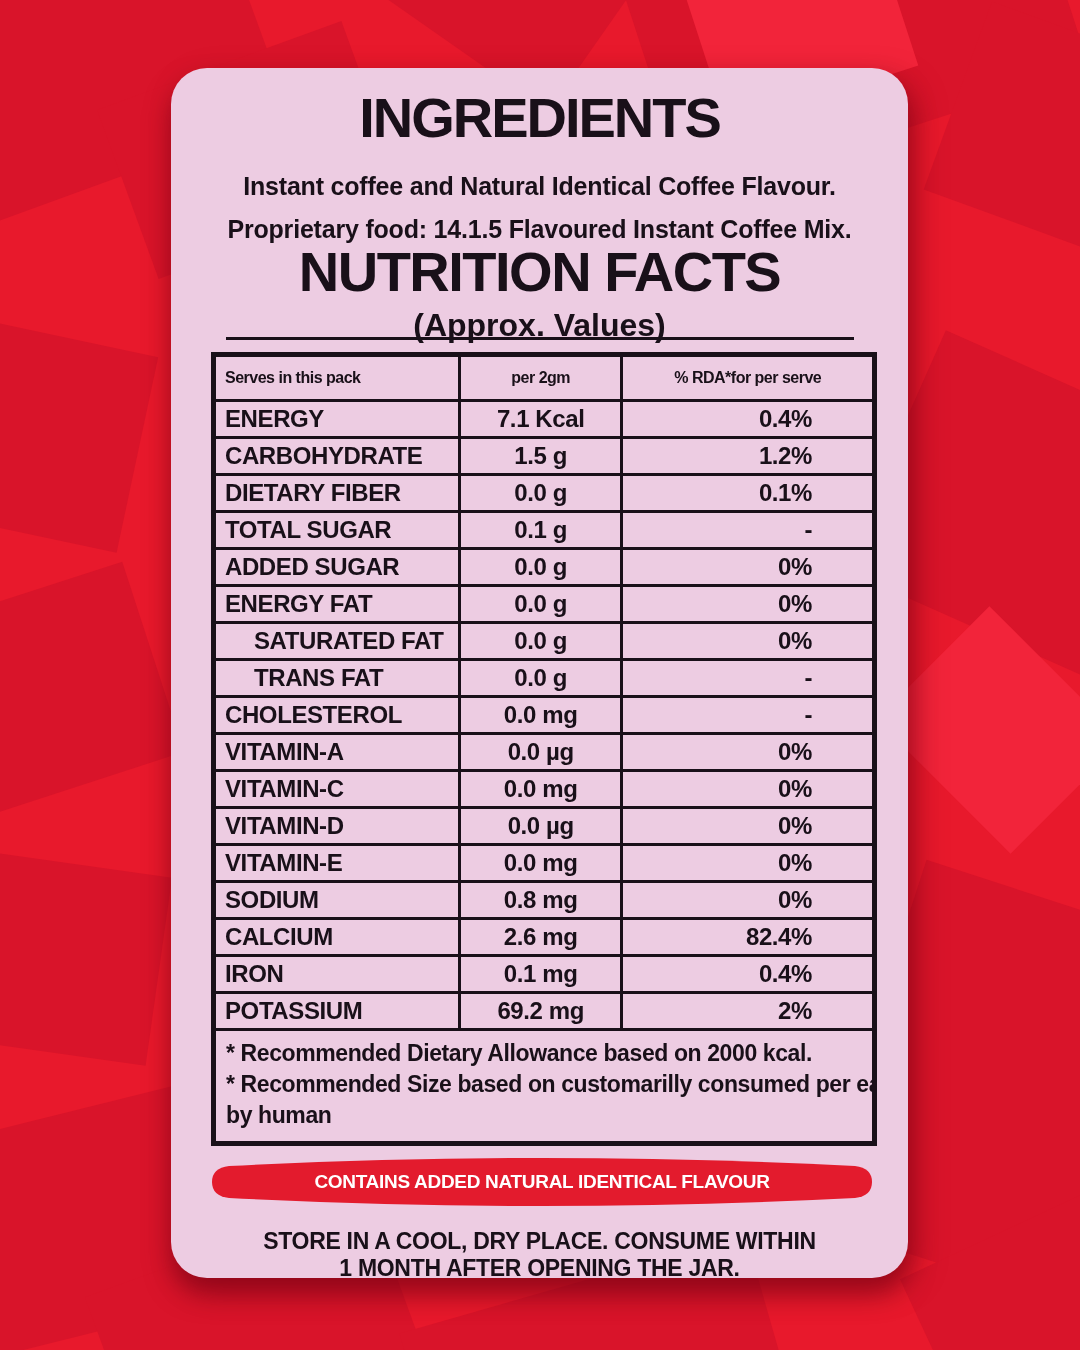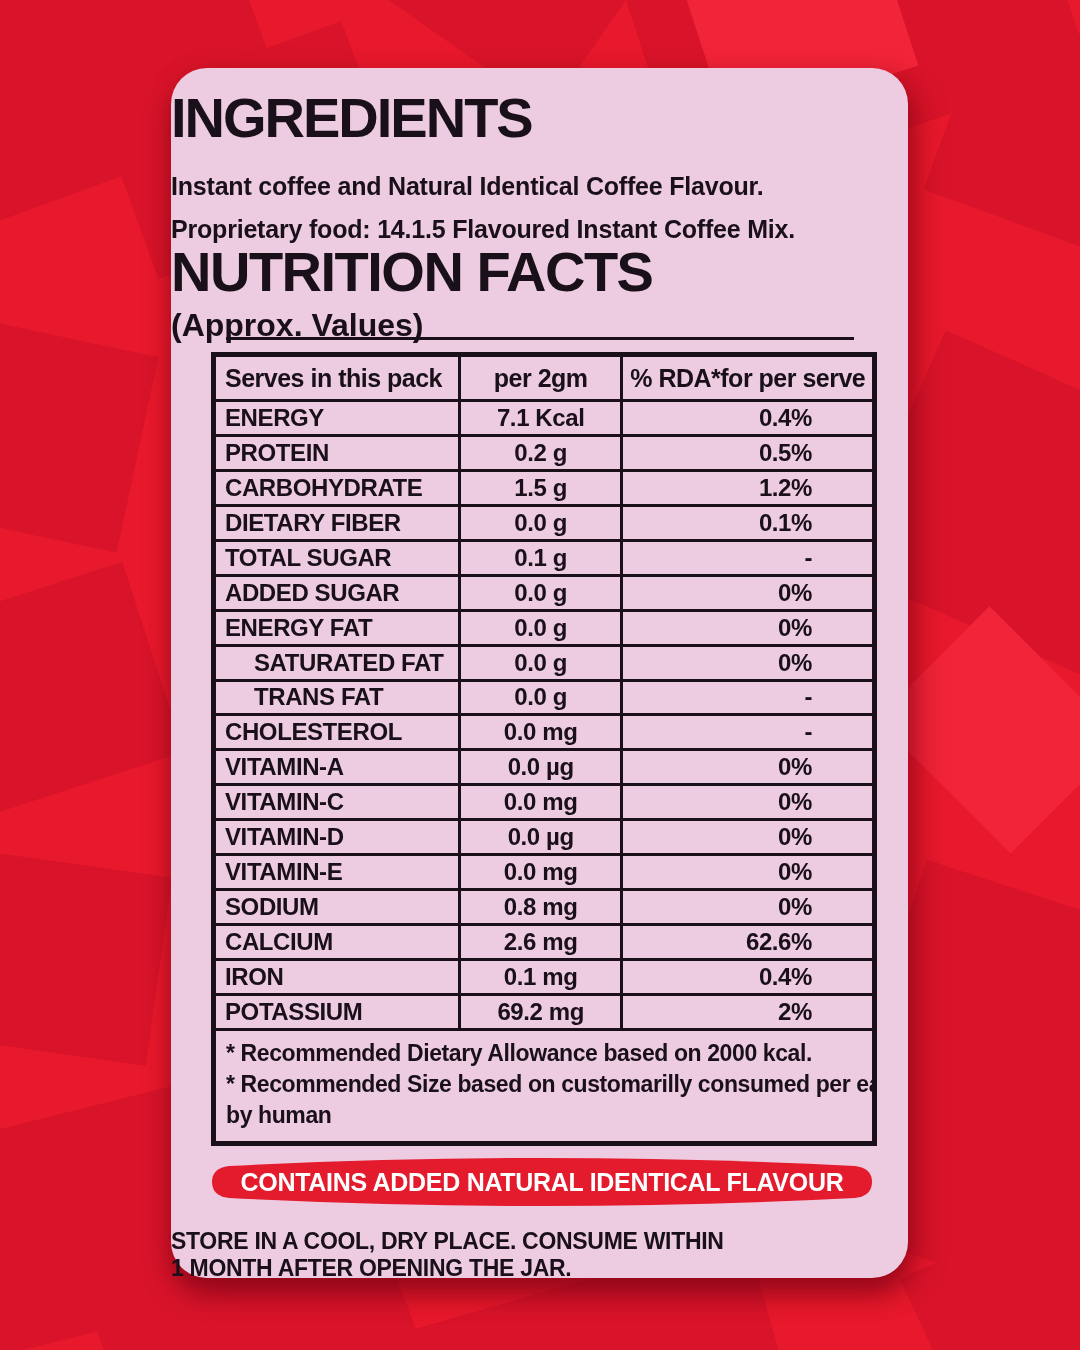--- a/index.html
+++ b/index.html
@@ -16,48 +16,48 @@
   body{font-family:"Liberation Sans","DejaVu Sans",sans-serif;background:var(--bg-red);}
   .stage{position:relative;width:1080px;height:1350px;overflow:hidden;background:var(--bg-red);}
   .bg{position:absolute;inset:0;}
   .shp{position:absolute;background:var(--dark-red);display:block;}
   .shp.light{background:var(--light-red);}
   .card{
     position:absolute;left:171px;top:68px;width:737px;height:1210px;
     background:var(--card-pink);border-radius:36px;
     box-shadow:0 16px 26px rgba(110,0,18,.55), 10px 10px 30px rgba(130,0,20,.35);
   }
-  .abs{position:absolute;left:0;width:100%;color:var(--ink);}
+  .abs{position:absolute;left:0;width:100%;text-align:center;color:var(--ink);}
   .ingredients-title{top:22px;font-size:56px;font-weight:800;letter-spacing:-2px;line-height:1;}
   .ingredients-text{top:97px;font-size:25px;font-weight:600;line-height:43px;letter-spacing:-.2px;}
   .nutrition-title{top:176px;font-size:56px;font-weight:800;letter-spacing:-1.5px;line-height:1;}
   .nutrition-sub{top:239px;font-size:32px;font-weight:600;}
   .rule{position:absolute;left:55px;top:269px;width:628px;height:3px;background:var(--ink);}
   table.nutri{
     position:absolute;left:40px;top:284px;width:666px;height:794px;
     border-collapse:collapse;table-layout:fixed;color:var(--ink);
     border:5px solid var(--ink);
   }
   table.nutri th,table.nutri td{border:3px solid var(--ink);overflow:hidden;white-space:nowrap;}
   col.c1{width:37.2%;} col.c2{width:24.6%;} col.c3{width:38.2%;}
-  th{height:46px;font-size:25px;font-weight:700;letter-spacing:-.5px;}
+  th{height:46px;font-size:16px;font-weight:700;letter-spacing:-.5px;}
   th.h-label{text-align:left;padding-left:9px;}
   th.h-val,th.h-rda{text-align:center;}
   td{height:33px;font-size:24px;letter-spacing:-.4px;}
   td.c-label{font-weight:700;text-align:left;padding-left:9px;}
   td.c-label.indent{padding-left:38px;}
   td.c-val{font-weight:600;text-align:center;}
   td.c-rda{font-weight:600;text-align:right;padding-right:60px;}
   td.c-foot{height:auto;padding:7px 10px 10px 10px;font-size:23px;font-weight:600;
     text-align:left;line-height:31px;letter-spacing:-.4px;}
   .pill{position:absolute;left:40px;top:1082px;width:662px;height:64px;}
   .pill svg{position:absolute;inset:0;width:100%;height:100%;overflow:visible;}
   .pill .pill-text{
     position:absolute;inset:0;display:flex;align-items:center;justify-content:center;
-    color:var(--banner-text);font-size:25px;font-weight:800;letter-spacing:-.3px;white-space:nowrap;text-align:right;
+    color:var(--banner-text);font-size:19px;font-weight:800;letter-spacing:-.3px;white-space:nowrap;text-align:right;
   }
   .store{top:1148px;font-size:23px;font-weight:700;line-height:27px;letter-spacing:-.3px;margin-top:12px;}
 </style>
 </head>
 <body>
 
 <div class="stage">
 
   <div class="bg">
       <i class="shp" style="left: -80px; top: -60px; width: 340px; height: 240px; transform: rotate(-20deg);"></i>
@@ -106,25 +106,20 @@
           <th class="h-rda">% RDA*for per serve</th>
         </tr>
       </thead>
       <tbody>
           <tr>
             <td class="c-label">ENERGY</td>
             <td class="c-val">7.1 Kcal</td>
             <td class="c-rda">0.4%</td>
           </tr>
           <tr>
-            <td class="c-label">PROTEIN</td>
-            <td class="c-val">0.2 g</td>
-            <td class="c-rda">0.5%</td>
-          </tr>
-          <tr>
             <td class="c-label">CARBOHYDRATE</td>
             <td class="c-val">1.5 g</td>
             <td class="c-rda">1.2%</td>
           </tr>
           <tr>
             <td class="c-label">DIETARY FIBER</td>
             <td class="c-val">0.0 g</td>
             <td class="c-rda">0.1%</td>
           </tr>
           <tr>
@@ -178,21 +173,21 @@
             <td class="c-rda">0%</td>
           </tr>
           <tr>
             <td class="c-label">SODIUM</td>
             <td class="c-val">0.8 mg</td>
             <td class="c-rda">0%</td>
           </tr>
           <tr>
             <td class="c-label">CALCIUM</td>
             <td class="c-val">2.6 mg</td>
-            <td class="c-rda">62.6%</td>
+            <td class="c-rda">82.4%</td>
           </tr>
           <tr>
             <td class="c-label">IRON</td>
             <td class="c-val">0.1 mg</td>
             <td class="c-rda">0.4%</td>
           </tr>
           <tr>
             <td class="c-label">POTASSIUM</td>
             <td class="c-val">69.2 mg</td>
             <td class="c-rda">2%</td>

